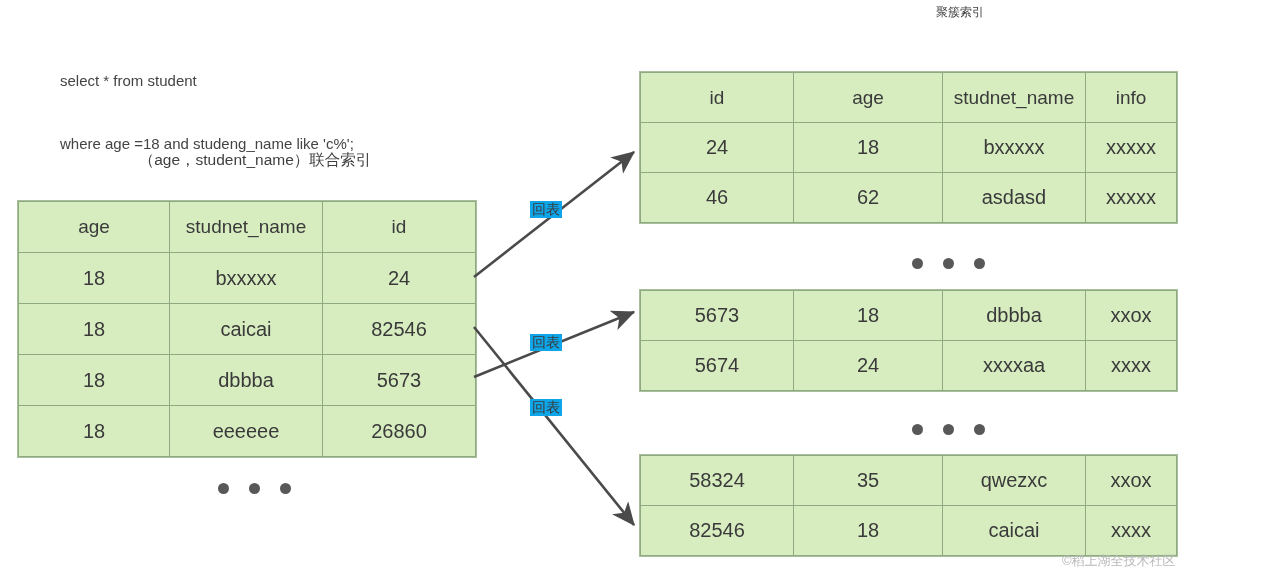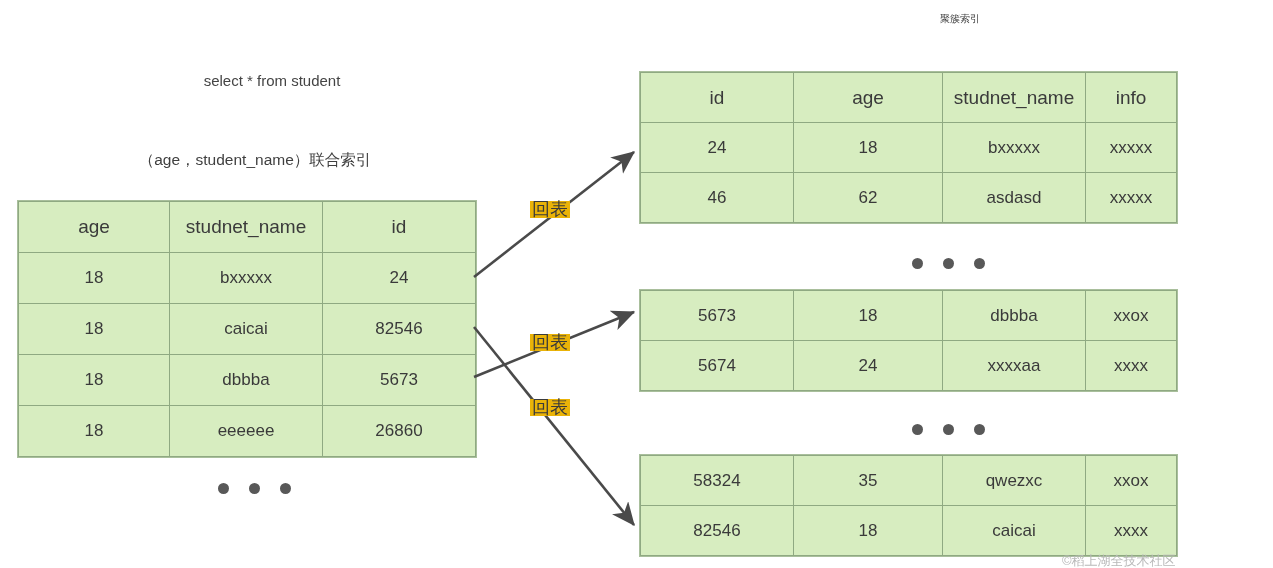--- a/index.html
+++ b/index.html
@@ -18,48 +18,48 @@
   .canvas {
     position: absolute;
     left: 0; top: 0;
     width: 1273px;
     height: 568px;
   }
 
   
   .sql-block {
     position: absolute;
-    left: 72px;
+    left: 60px;
     top: 28px;
     width: 400px;
-    text-align: center;
+    text-align: left;
     font-size: 15px;
     line-height: 21px;
     color: #444444;
     white-space: pre;
   }
   .sql-line { display: block; }
 
   .label-composite {
     position: absolute;
     left: 55px;
     top: 150px;
     width: 400px;
     text-align: center;
     font-size: 15.5px;
     color: #3f3f3f;
   }
 
   .label-clustered {
     position: absolute;
     left: 830px;
-    top: 12px;
+    top: 4px;
     width: 260px;
     text-align: center;
-    font-size: 10px;
+    font-size: 12px;
     color: #3f3f3f;
   }
 
   .watermark {
     position: absolute;
     left: 1062px;
     top: 552px;
     font-size: 13px;
     color: #b9b9b9;
     white-space: nowrap;
@@ -72,21 +72,21 @@
     position: absolute;
     border-collapse: collapse;
     background: #d7edc0;
     table-layout: fixed;
     box-shadow: 0 0 0 1px #a9bf9c;
   }
   .tbl td {
     border: 1px solid #8fa982;
     background: #d7edc0;
     text-align: center;
-    font-size: 17px;
+    font-size: 20px;
     color: #3a3a3a;
     padding: 0;
     height: 49px;
     vertical-align: middle;
     white-space: nowrap;
   }
   .tbl td.hdr { font-size: 19px; }
 
   
   #tbl-secondary {
@@ -118,23 +118,23 @@
     border-radius: 50%;
     background: #585858;
   }
   #dots-left     { left: 218px; top: 483px; }
   #dots-right-1  { left: 912px; top: 258px; }
   #dots-right-2  { left: 912px; top: 424px; }
 
   
   .arrow-label {
     position: absolute;
-    font-size: 18px;
+    font-size: 14px;
     color: #3a3a3a;
-    background: #eab308;
+    background: #0ea5e9;
     padding: 0 2px;
     line-height: 17px;
     white-space: nowrap;
   }
   #lbl-huibiao-1 { left: 530px; top: 201px; }
   #lbl-huibiao-2 { left: 530px; top: 334px; }
   #lbl-huibiao-3 { left: 530px; top: 399px; }
 
   svg.arrows {
     position: absolute;
@@ -144,20 +144,21 @@
     pointer-events: none;
   }
 </style>
 </head>
 <body>
 
 <div class="canvas">
 
   <div class="sql-block">
     <span class="sql-line">select * from student</span>
+    <span class="sql-line">where age =18 and studeng_name like 'c%';</span>
   </div>
 
   <div class="label-composite">（age，student_name）联合索引</div>
 
   <div class="label-clustered">聚簇索引</div>
 
   <table class="tbl" id="tbl-secondary">
     <tbody>
         <tr>
       <td class="hdr" style="width:150px">age</td>

